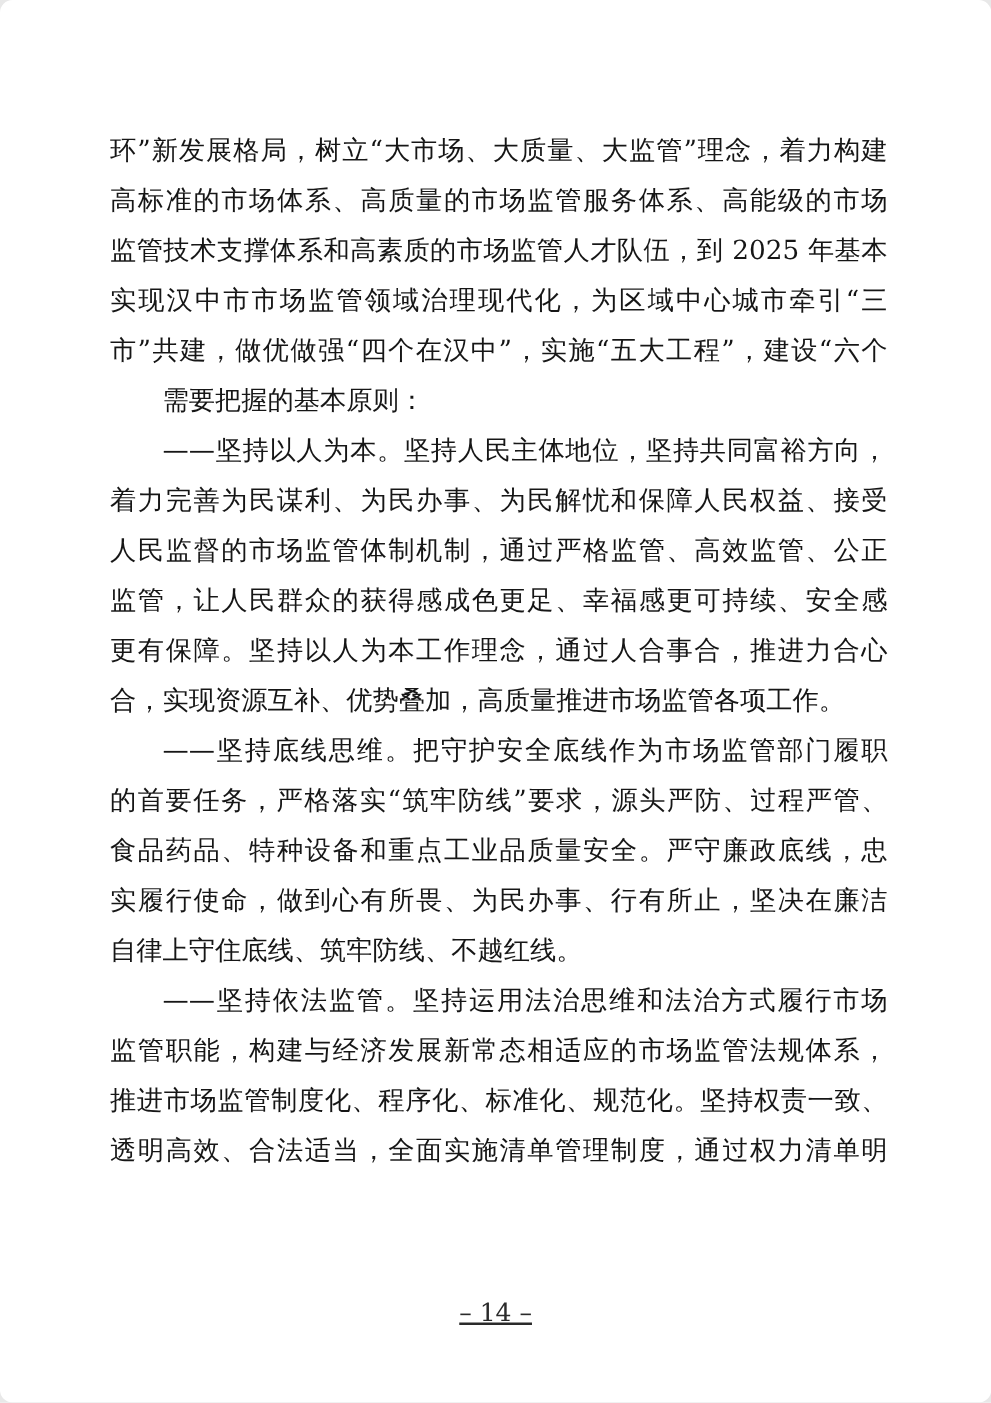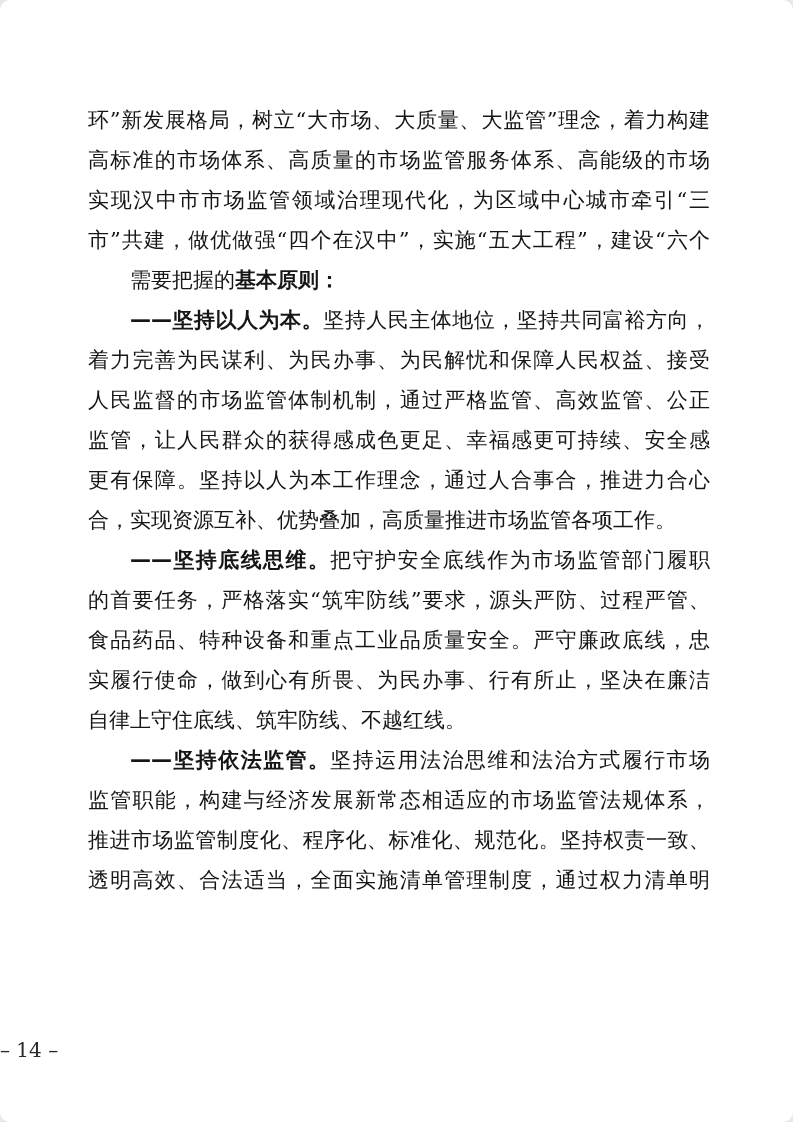--- a/index.html
+++ b/index.html
@@ -34,40 +34,43 @@
   .line.just {
     text-align-last: justify;
   }
   .line.indent {
     text-indent: 42px;
   }
   .run {
     font-weight: normal;
   }
   .run.bold {
-    font-weight: bold;
+    font-weight: normal;
     font-family: "DejaVu Sans", "Liberation Sans", sans-serif;
   }
   .footer {
     position: absolute;
     left: 0;
     top: 1036px;
     width: 100%;
+    text-align: center;
     font-size: 20px;
     line-height: 28px;
     color: #2a2a2a;
+    text-decoration: underline;
   }
 </style>
 </head>
 <body>
 
 <div class="page">
   <div class="text-block">
       <div class="line just"><span class="run">环”新发展格局，树立“大市场、大质量、大监管”理念，着力构建</span></div>
       <div class="line just"><span class="run">高标准的市场体系、高质量的市场监管服务体系、高能级的市场</span></div>
+      <div class="line just"><span class="run">监管技术支撑体系和高素质的市场监管人才队伍，到 2025 年基本</span></div>
       <div class="line just"><span class="run">实现汉中市市场监管领域治理现代化，为区域中心城市牵引“三</span></div>
       <div class="line just"><span class="run">市”共建，做优做强“四个在汉中”，实施“五大工程”，建设“六个</span></div>
       <div class="line indent"><span class="run">需要把握的</span><span class="run bold">基本原则：</span></div>
       <div class="line indent just"><span class="run bold">——坚持以人为本。</span><span class="run">坚持人民主体地位，坚持共同富裕方向，</span></div>
       <div class="line just"><span class="run">着力完善为民谋利、为民办事、为民解忧和保障人民权益、接受</span></div>
       <div class="line just"><span class="run">人民监督的市场监管体制机制，通过严格监管、高效监管、公正</span></div>
       <div class="line just"><span class="run">监管，让人民群众的获得感成色更足、幸福感更可持续、安全感</span></div>
       <div class="line just"><span class="run">更有保障。坚持以人为本工作理念，通过人合事合，推进力合心</span></div>
       <div class="line"><span class="run">合，实现资源互补、优势叠加，高质量推进市场监管各项工作。</span></div>
       <div class="line indent just"><span class="run bold">——坚持底线思维。</span><span class="run">把守护安全底线作为市场监管部门履职</span></div>

